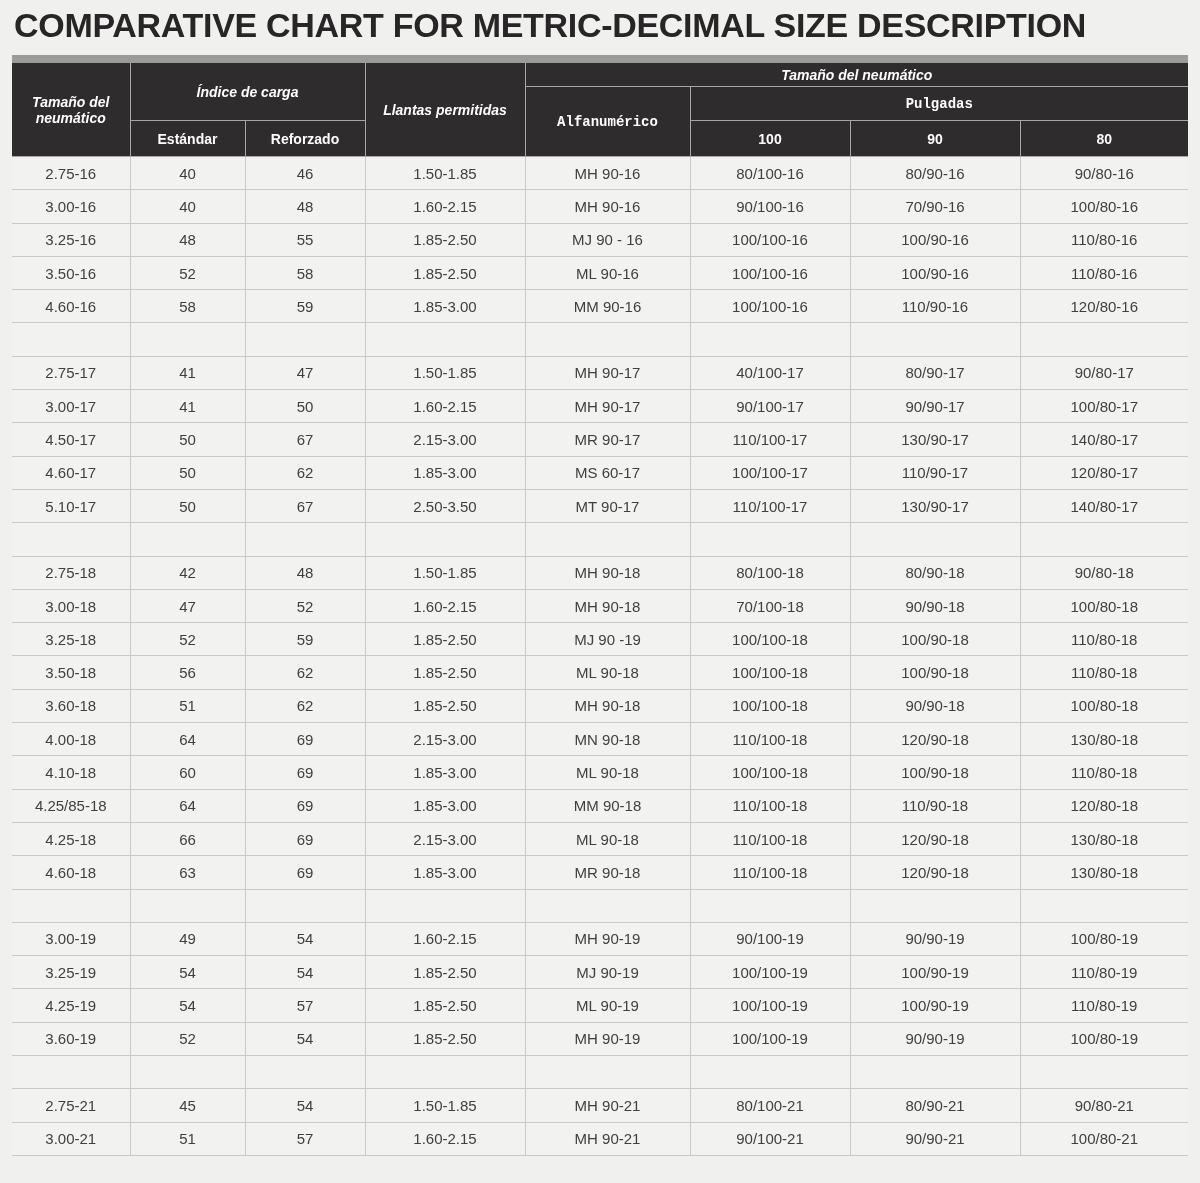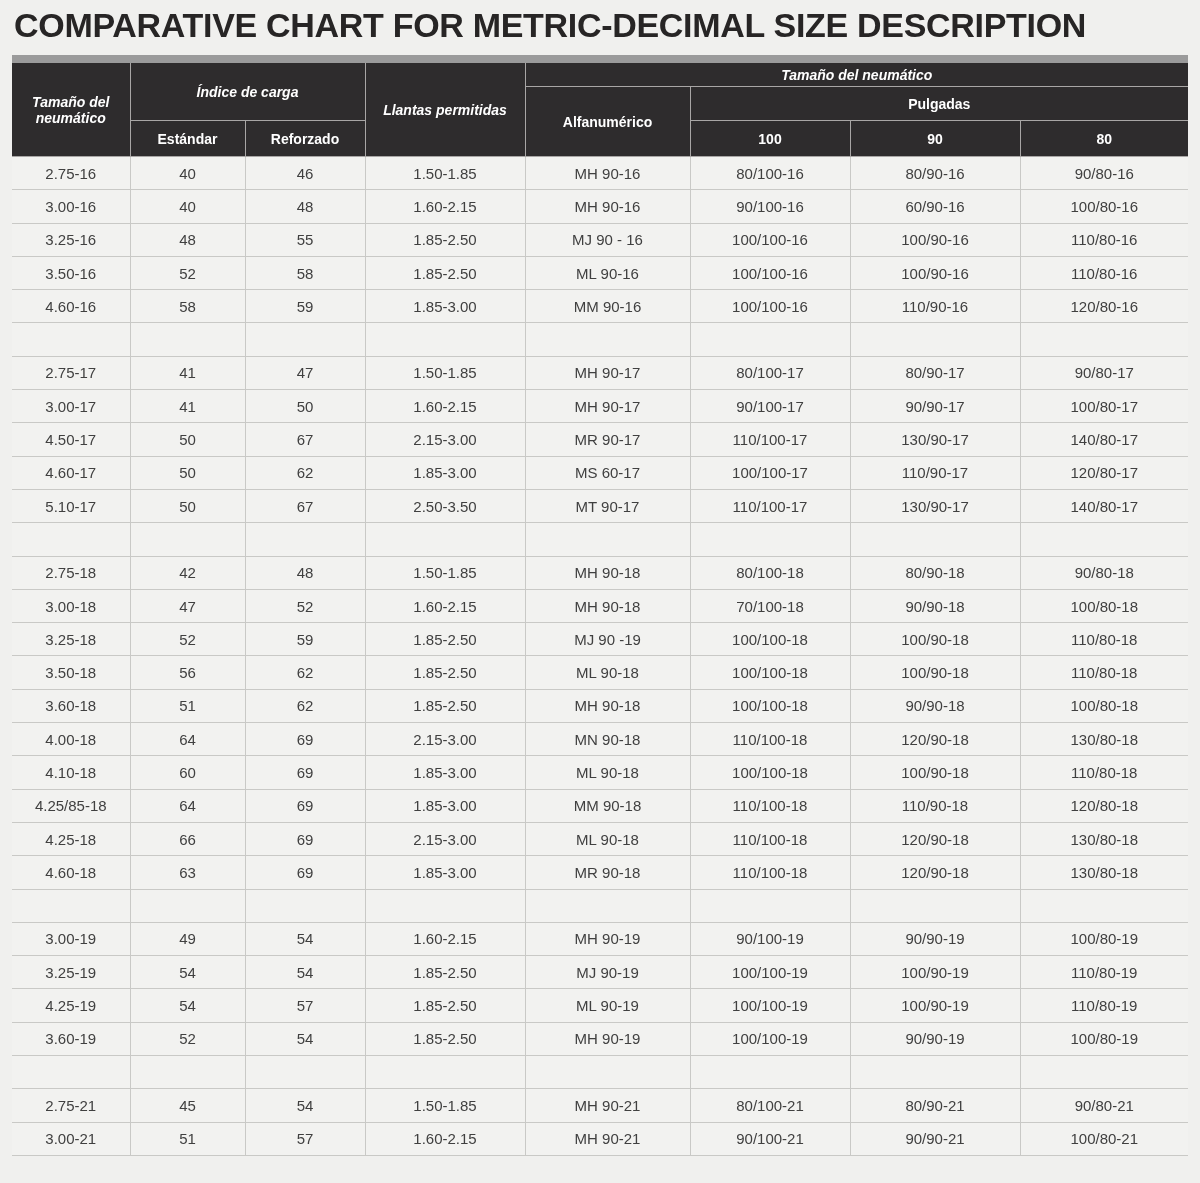--- a/index.html
+++ b/index.html
@@ -44,21 +44,21 @@
     background:var(--header-bg);
     color:var(--header-text);
     font-size:14px;
     font-weight:bold;
     border:1px solid var(--header-line);
     padding:0 4px;
     text-align:center;
     vertical-align:middle;
   }
   thead tr.r1 th{height:23px;}
-  thead tr.r2 th{height:33px;}
+  thead tr.r2 th{height:33px;font-family:Liberation Mono, monospace;}
   thead tr.r3 th{height:35px;margin-left:32px;}
   thead th:first-child{border-left:none;}
   thead th:last-child{border-right:none;}
   thead tr.r1 th{border-top:none;font-style:italic;}
   tbody td{
     background:var(--row-bg);
     color:var(--body-text);
     font-size:15px;
     height:32.3px;
     text-align:center;
@@ -119,21 +119,21 @@
           <td>80/90-16</td>
           <td>90/80-16</td>
         </tr>
         <tr>
           <td>3.00-16</td>
           <td>40</td>
           <td>48</td>
           <td>1.60-2.15</td>
           <td>MH 90-16</td>
           <td>90/100-16</td>
-          <td>60/90-16</td>
+          <td>70/90-16</td>
           <td>100/80-16</td>
         </tr>
         <tr>
           <td>3.25-16</td>
           <td>48</td>
           <td>55</td>
           <td>1.85-2.50</td>
           <td>MJ 90 - 16</td>
           <td>100/100-16</td>
           <td>100/90-16</td>
@@ -168,21 +168,21 @@
           <td></td>
           <td></td>
           <td></td>
         </tr>
         <tr>
           <td>2.75-17</td>
           <td>41</td>
           <td>47</td>
           <td>1.50-1.85</td>
           <td>MH 90-17</td>
-          <td>80/100-17</td>
+          <td>40/100-17</td>
           <td>80/90-17</td>
           <td>90/80-17</td>
         </tr>
         <tr>
           <td>3.00-17</td>
           <td>41</td>
           <td>50</td>
           <td>1.60-2.15</td>
           <td>MH 90-17</td>
           <td>90/100-17</td>

